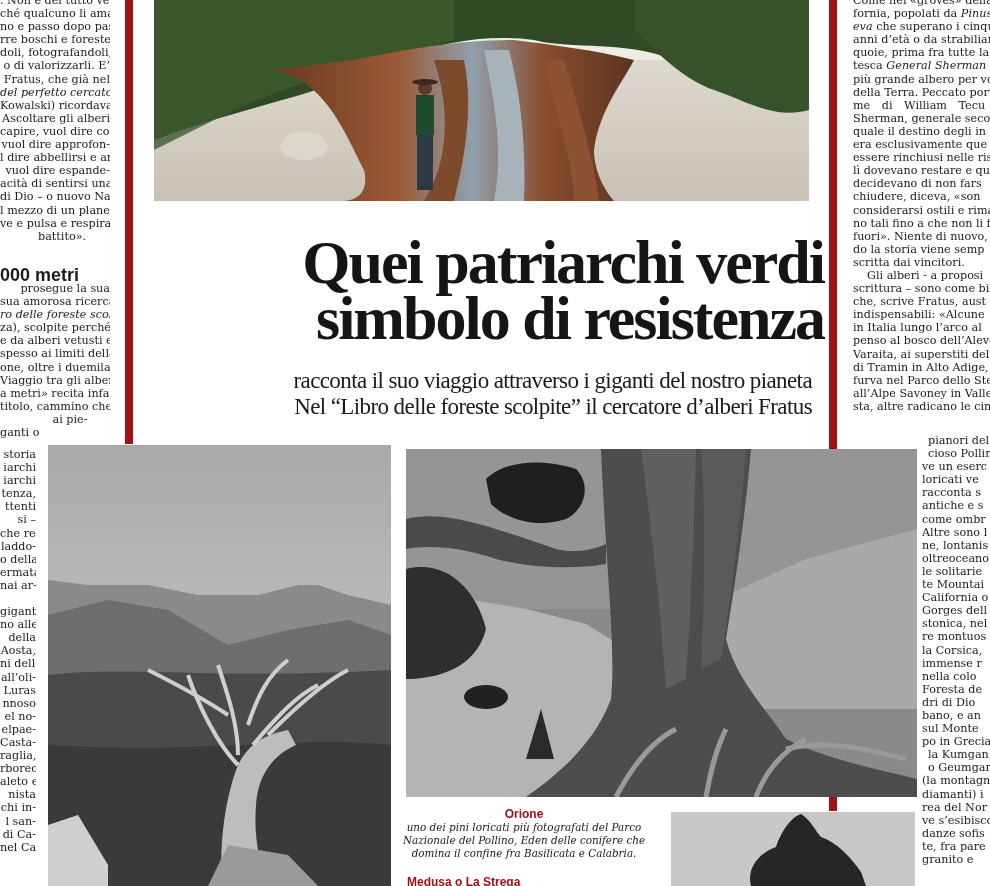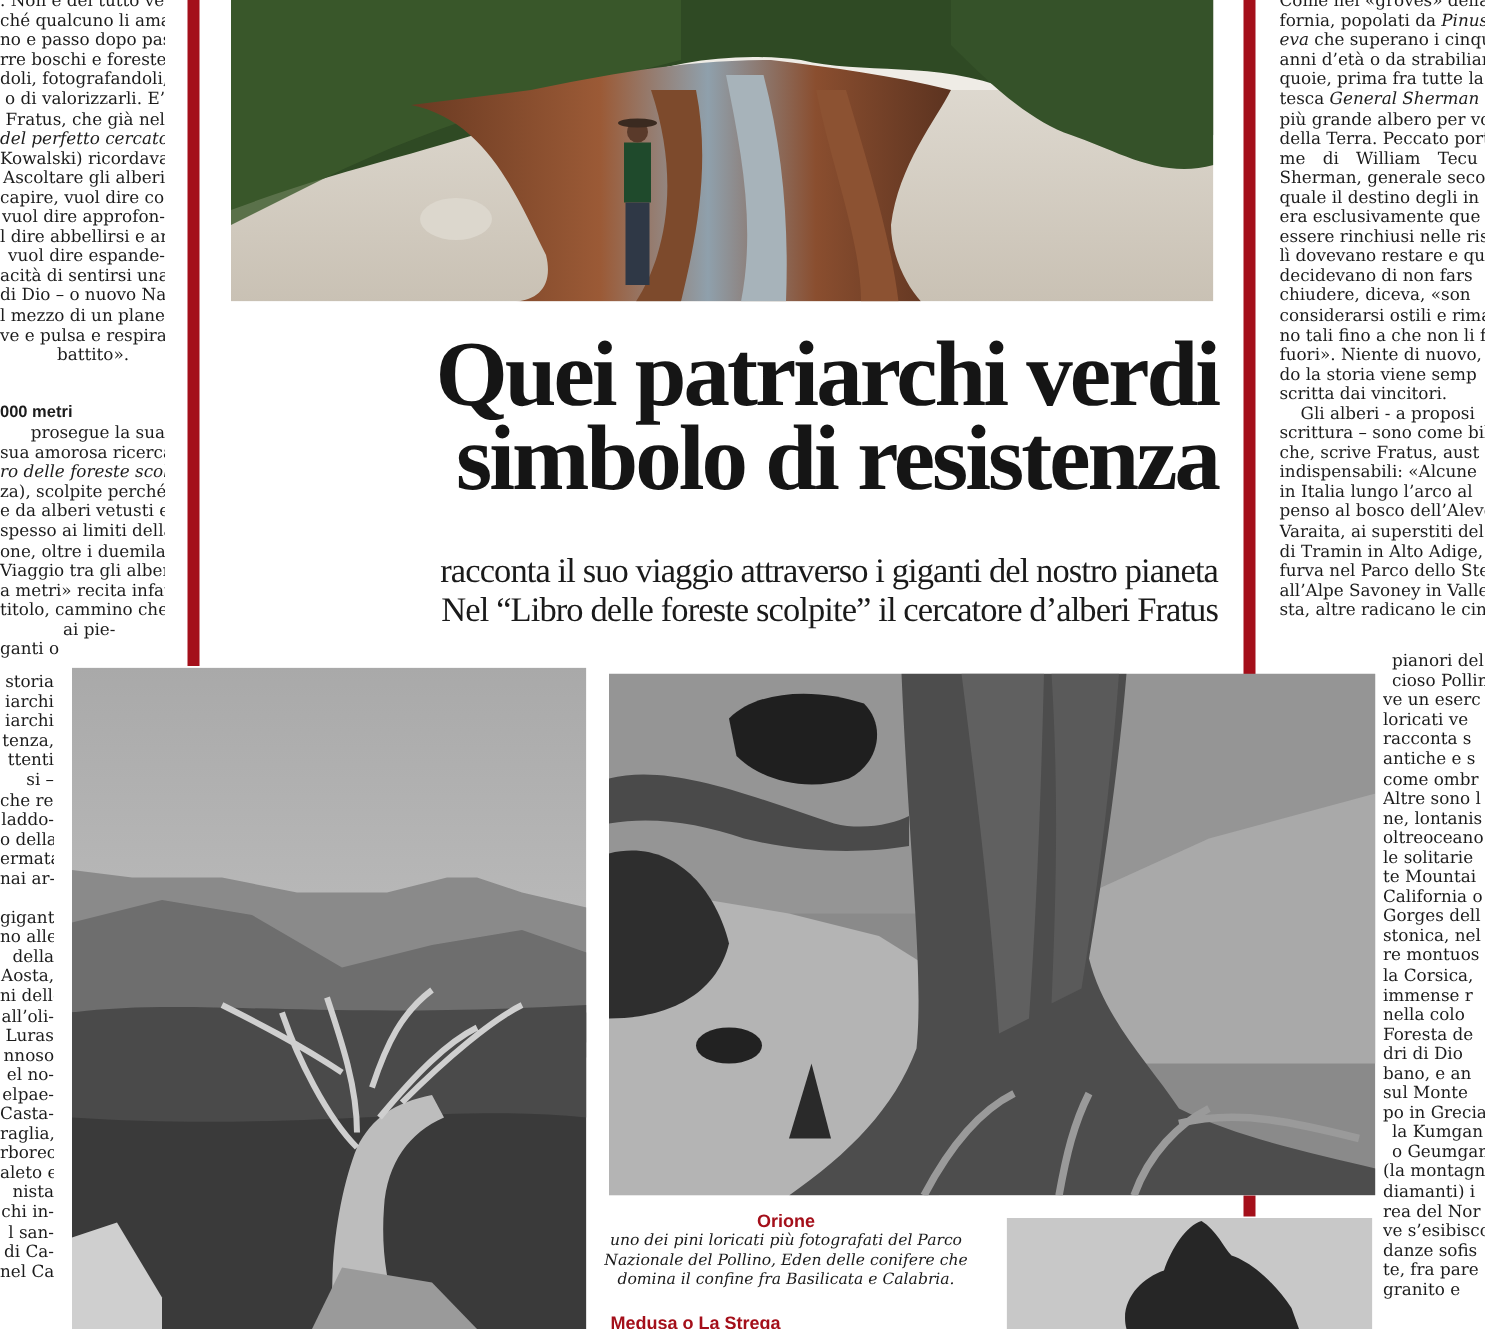--- a/index.html
+++ b/index.html
@@ -1,21 +1,21 @@
 <!DOCTYPE html>
 <html><head>
 <meta charset="utf-8">
 <style>
   html, body { margin:0; padding:0; }
   body { width:990px; height:886px; position:relative; overflow:hidden; background:#ffffff; font-family:"DejaVu Serif", serif; color:#1a1a1a; }
   .col { position:absolute; font-family:"DejaVu Serif", serif; font-size:11.2px; line-height:13.1px; color:#1c1c1c; }
   .col .ln { display:block; white-space:nowrap; overflow:hidden; }
   .col .ln.r { text-align:right; }
   .col i { font-style:italic; }
-  .sub { font-family:"Liberation Sans", sans-serif; font-weight:bold; font-size:11px; line-height:14px; }
+  .sub { font-family:"Liberation Sans", sans-serif; font-weight:bold; font-size:18px; line-height:14px; }
   .redbar { position:absolute; background:#a40f1a; }
   .photo { position:absolute; overflow:hidden; }
   .headline { position:absolute; left:240px; top:222px; width:572px; text-align:right; font-family:"Liberation Serif", serif; font-size:62px; line-height:56px; letter-spacing:-2px; color:#151515; }
   .headline span { display:block; }
   .deck { position:absolute; left:150px; top:368px; width:662px; text-align:right; font-family:"Liberation Serif", serif; font-size:23px; line-height:26px; letter-spacing:-0.6px; color:#1a1a1a; }
   .deck span { display:block; }
   .caption { position:absolute; left:396px; top:808px; width:256px; text-align:center; font-family:"DejaVu Serif", serif; font-style:italic; font-size:10.4px; line-height:13px; color:#1a1a1a; }
   .caption .ctitle { font-family:"Liberation Sans", sans-serif; font-style:normal; font-weight:bold; color:#a40f1a; font-size:12px; display:block; }
   .caption .cl { display:block; white-space:nowrap; }
   .caption2 { position:absolute; left:407px; top:876px; font-family:"Liberation Sans", sans-serif; font-weight:bold; color:#a40f1a; font-size:12px; line-height:12px; }
@@ -50,21 +50,21 @@
   <span class="ln r">prosegue la sua</span>
   <span class="ln r">sua amorosa ricerca</span>
   <span class="ln r"><i>ro delle foreste scolpi-</i></span>
   <span class="ln r">za), scolpite perché</span>
   <span class="ln r">e da alberi vetusti e</span>
   <span class="ln r">spesso ai limiti della</span>
   <span class="ln r">one, oltre i duemila</span>
   <span class="ln r">Viaggio tra gli alberi</span>
   <span class="ln r">a metri» recita infat-</span>
   <span class="ln r">titolo, cammino che</span>
-  <span class="ln" style="padding-left:42px;">ai pie-</span>
+  <span class="ln" style="padding-left:30px;text-align:center;">ai pie-</span>
   <span class="ln" style="padding-left:0px;">ganti o</span>
 </div>
 
 <div class="col" style="left:0; top:448px; width:36px;">
   <span class="ln r">storia</span>
   <span class="ln r">iarchi</span>
   <span class="ln r">iarchi</span>
   <span class="ln r">tenza,</span>
   <span class="ln r">ttenti</span>
   <span class="ln r">si –</span>
@@ -195,21 +195,21 @@
   <span class="ln" style="padding-left:6px;">o Geumgan</span>
   <span class="ln">(la montagn</span>
   <span class="ln">diamanti) i</span>
   <span class="ln">rea del Nor</span>
   <span class="ln">ve s’esibisco</span>
   <span class="ln">danze sofis</span>
   <span class="ln">te, fra pare</span>
   <span class="ln">granito e</span>
 </div>
 
-<h1 class="headline" style="margin:0;">
+<h1 class="headline" style="margin:12px;">
   <span>Quei patriarchi verdi</span>
   <span>simbolo di resistenza</span>
 </h1>
 
 <div class="deck">
   <span>racconta il suo viaggio attraverso i giganti del nostro pianeta</span>
   <span>Nel “Libro delle foreste scolpite” il cercatore d’alberi Fratus</span>
 </div>
 
 <div class="photo" style="left:48px; top:445px; width:343px; height:441px;">

